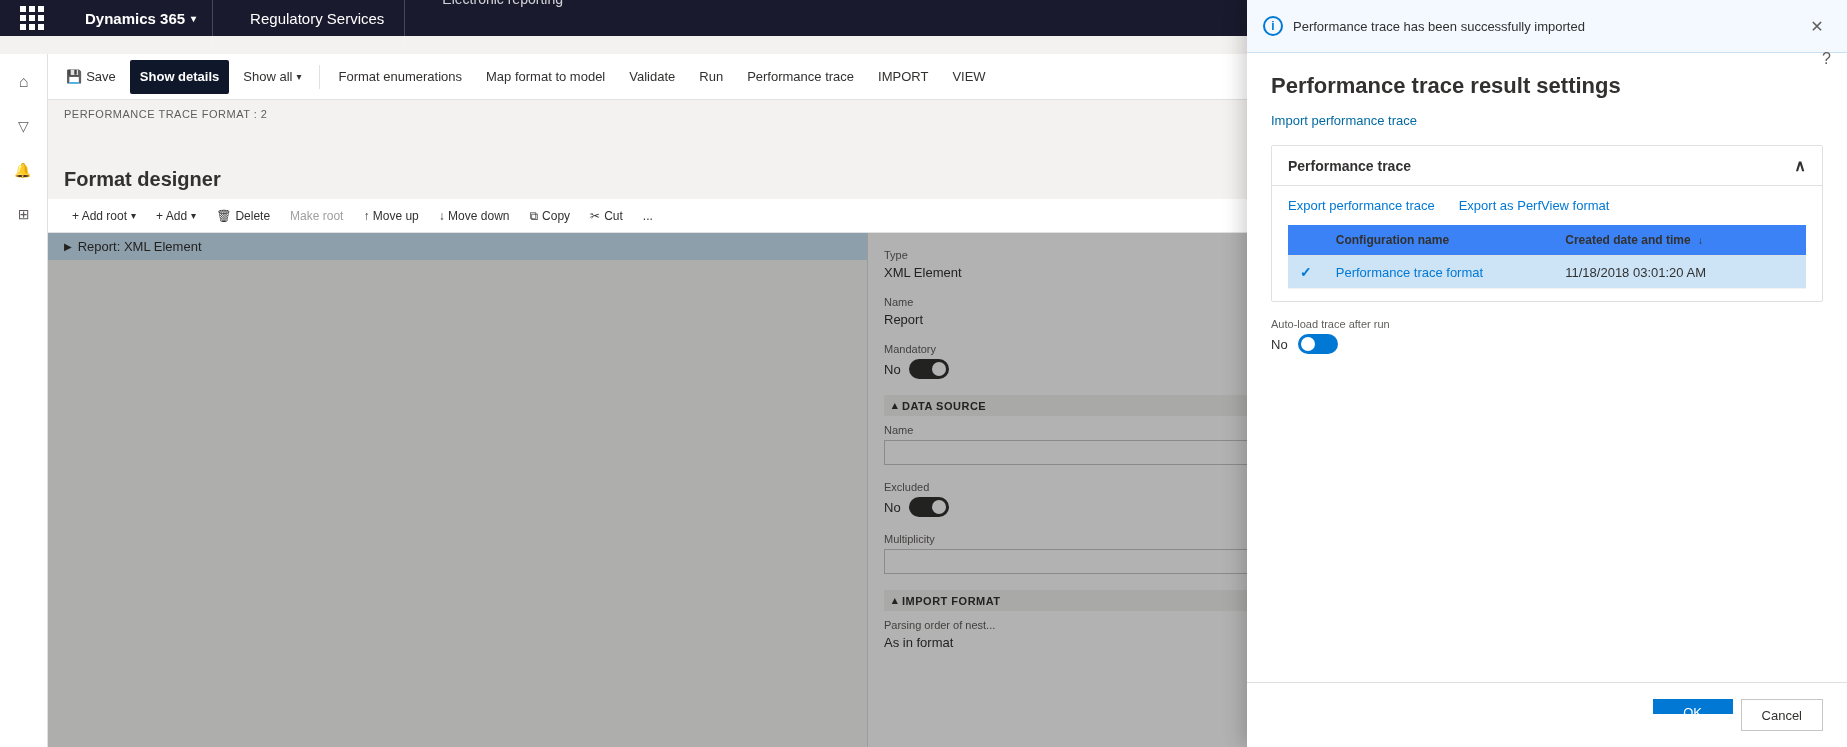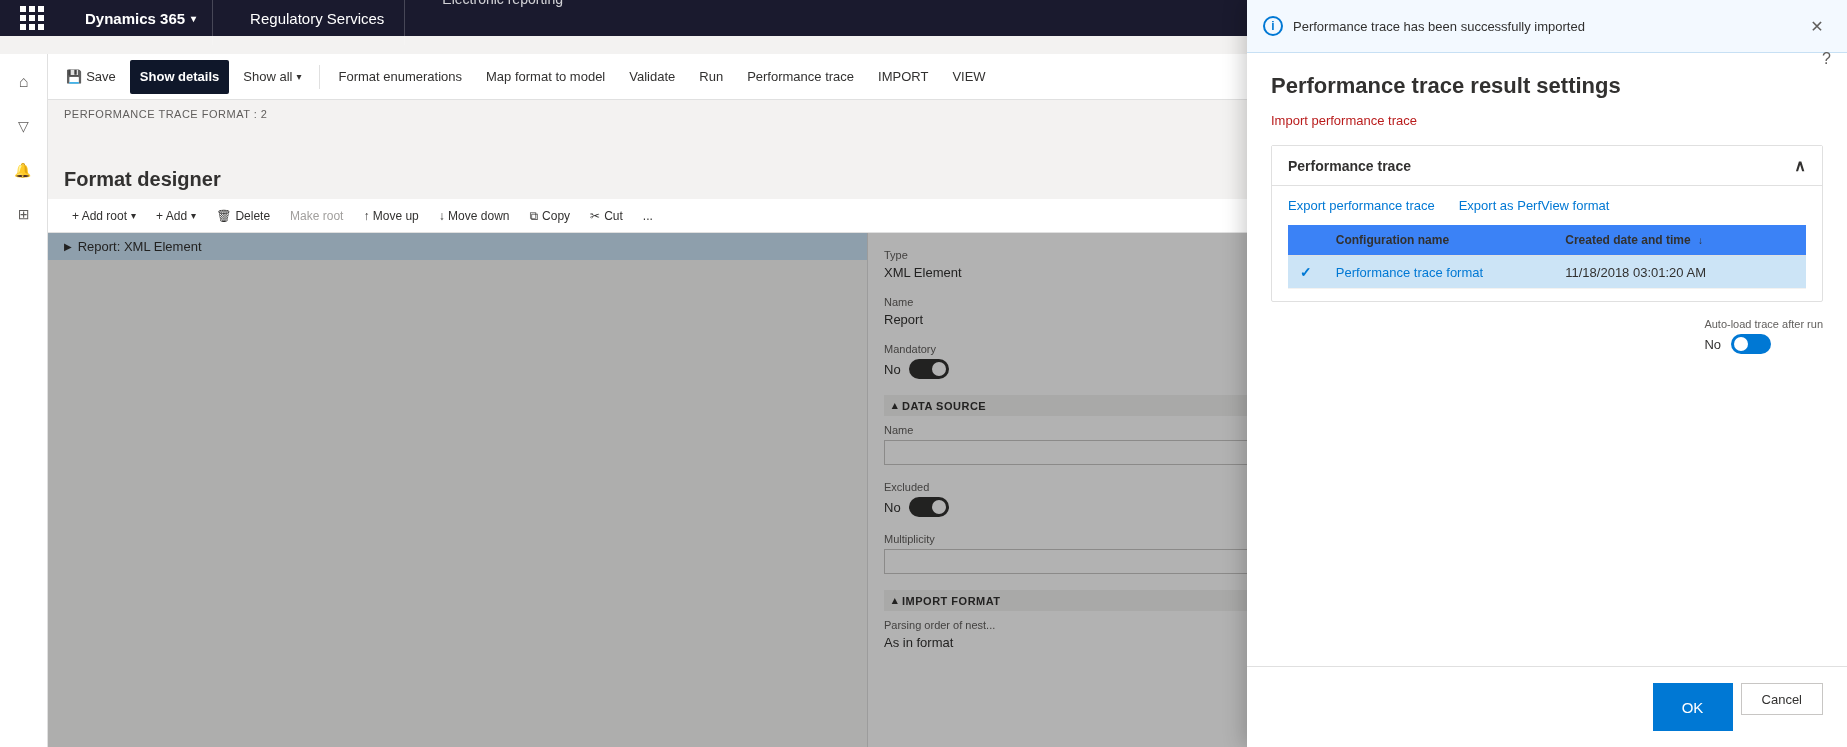--- a/index.html
+++ b/index.html
@@ -191,21 +191,21 @@
       display: flex; align-items: center; justify-content: center;
     }
     .panel-header {
       padding: 20px 24px 12px;
       font-size: 22px; font-weight: 600; color: #323130;
     }
     .panel-link {
       padding: 0 24px 16px;
     }
     .panel-link a {
-      color: #b91c1c; font-size: 13px; text-decoration: none; cursor: pointer;
+      color: #0369a1; font-size: 13px; text-decoration: none; cursor: pointer;
     }
     .panel-section {
       margin: 0 24px; border: 1px solid #e0e0e0; border-radius: 2px;
     }
     .panel-section-header {
       padding: 10px 16px; display: flex; align-items: center; justify-content: space-between;
       background: #fff; border-bottom: 1px solid #e0e0e0;
       font-size: 14px; font-weight: 600; color: #323130; cursor: pointer;
     }
     .panel-section-body { padding: 12px 16px; }
@@ -230,35 +230,35 @@
       color: #323130;
     }
     .perf-table tr.selected td { background: #cce4f6; }
     .perf-table .check-col { width: 32px; text-align: center; }
     .sort-arrow { margin-left: 4px; font-size: 10px; }
 
     .config-link { color: #0078d4; cursor: pointer; text-align: right; }
 
     
     .auto-load-section {
-      padding: 16px 24px; display: flex; align-items: center; gap: 12px; justify-content: flex-end;
+      padding: 16px 24px; display: flex; align-items: center; gap: 12px;
     }
     .auto-load-label { font-size: 11px; color: #605e5c; margin-bottom: 4px; }
     .auto-load-value { font-size: 13px; color: #323130; }
 
     
     .panel-footer {
       margin-top: auto; padding: 16px 24px;
       display: flex; justify-content: flex-end; gap: 8px;
       border-top: 1px solid #e0e0e0;
     }
     .btn-primary {
       padding: 6px 20px; background: #0078d4; color: white;
-      border: none; cursor: pointer; font-size: 15px;
-      min-width: 80px; height: 48px;
+      border: none; cursor: pointer; font-size: 13px;
+      min-width: 80px; height: 15px;
     }
     .btn-default {
       padding: 6px 20px; background: #fff; color: #323130;
       border: 1px solid #c8c6c4; cursor: pointer; font-size: 13px;
       min-width: 80px; height: 32px;
     }
 
     
     .check-mark { color: #0078d4; font-size: 14px; font-weight: 700; }
   </style>

